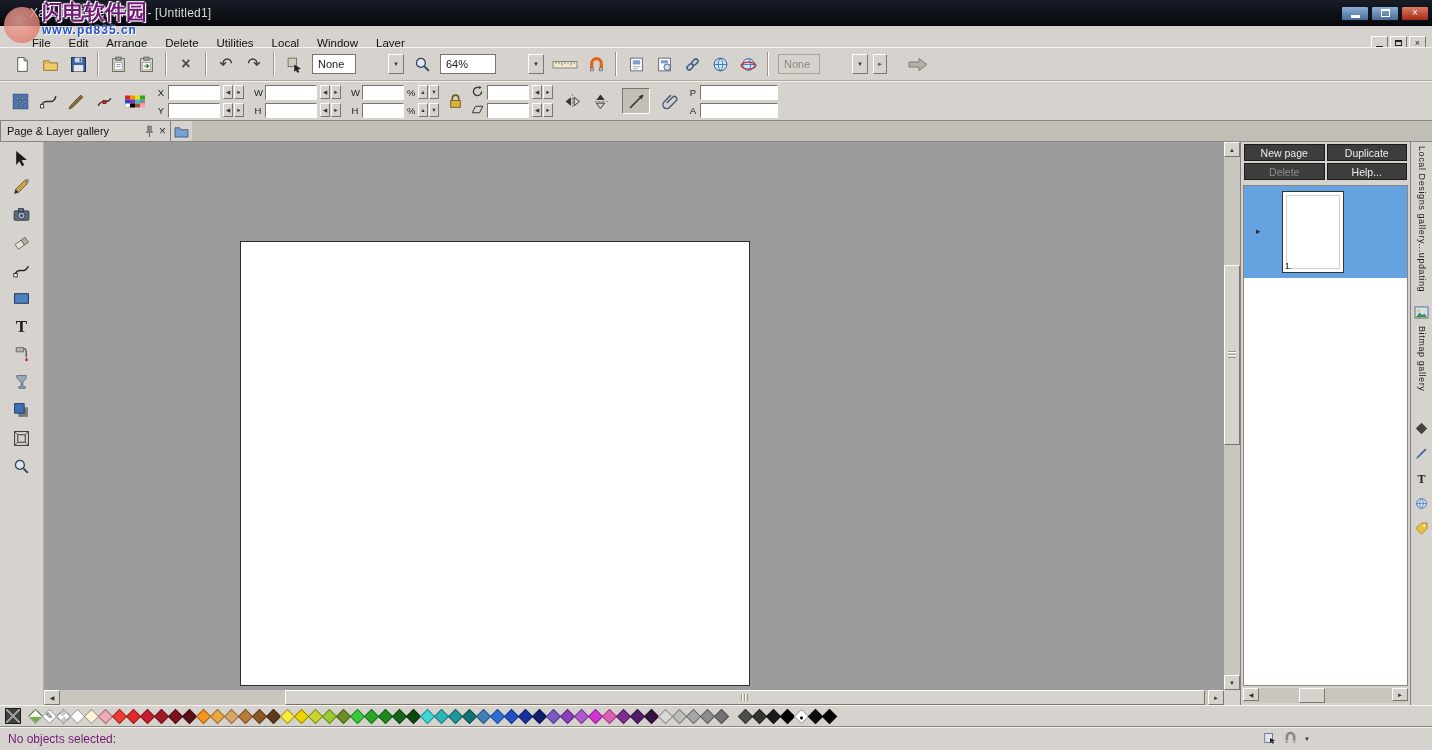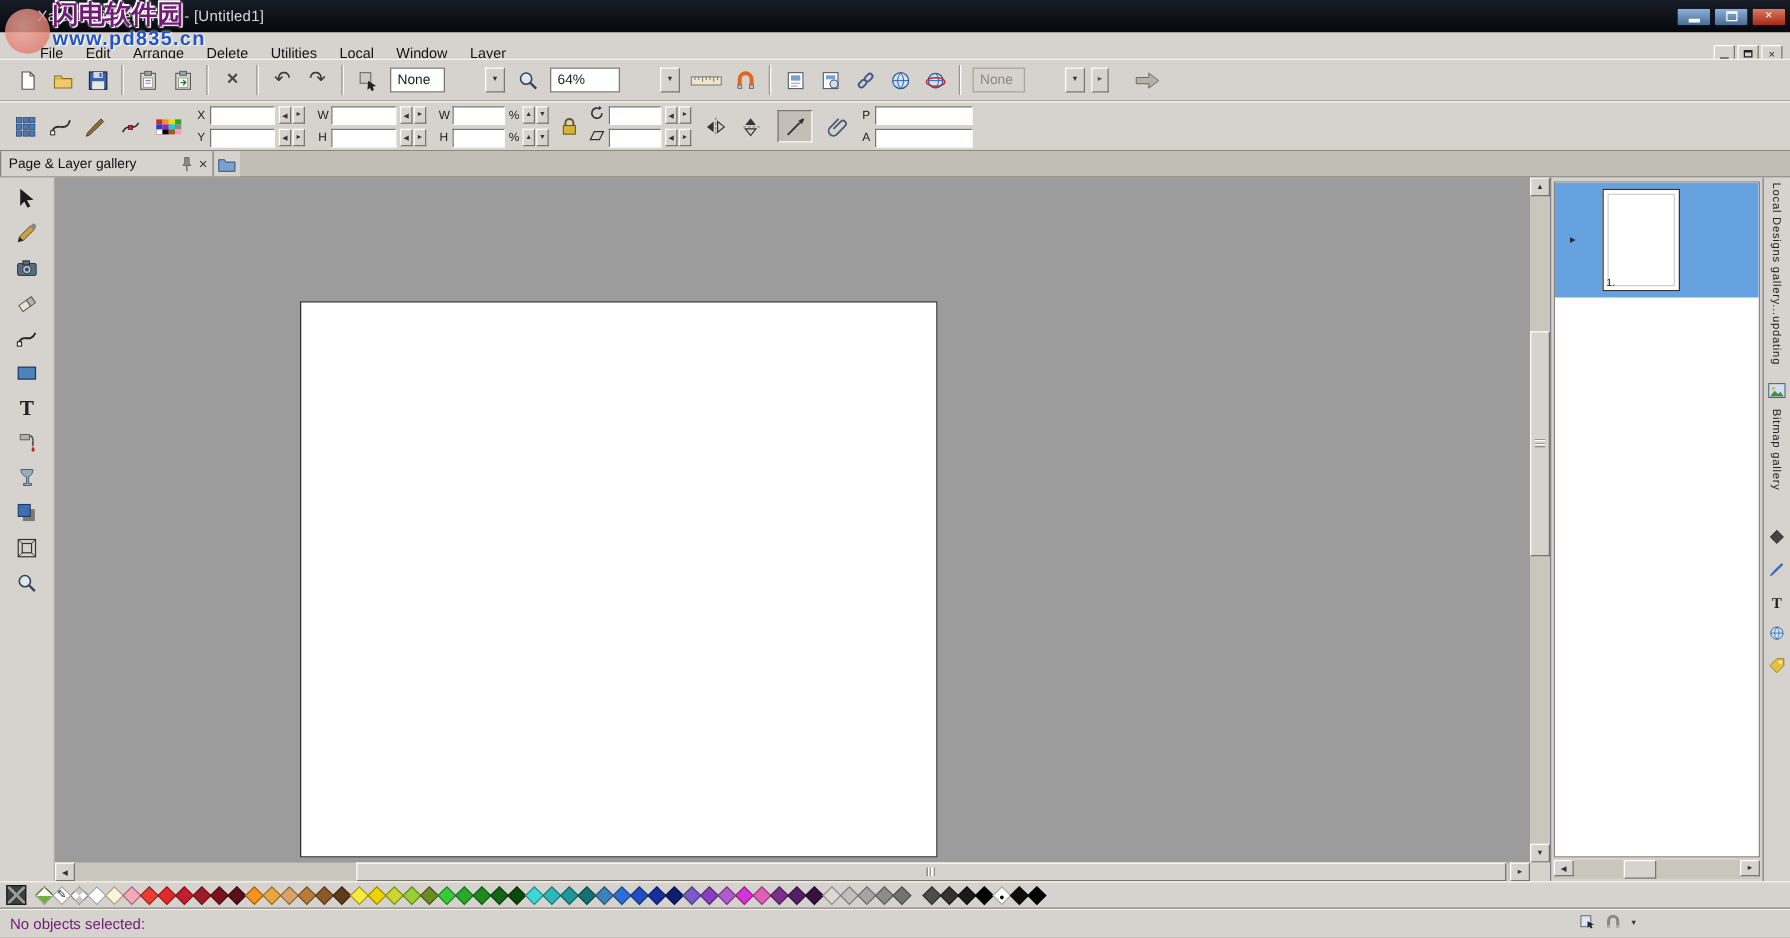--- a/index.html
+++ b/index.html
@@ -141,21 +141,21 @@
   .statusbar{position:absolute;left:0;right:0;bottom:0;height:24px;background:#d6d3ce;border-top:1px solid #8a8680;box-shadow:inset 0 1px 0 #f5f3ee;display:flex;align-items:center;padding:0 8px;}
   .status-text{font-size:12px;color:#701a75;}
   .status-icons{position:absolute;right:122px;display:flex;align-items:center;gap:7px;}
   .status-icons .nv{font-size:6px;color:#333;}
 
   
   .watermark{position:absolute;left:4px;top:1px;z-index:60;display:flex;align-items:flex-start;pointer-events:none;}
   .wm-circle{width:36px;height:36px;border-radius:50%;background:radial-gradient(circle at 40% 40%, #f2a9a0, #d96a5a);opacity:.8;margin:6px 2px 0 0;flex:0 0 auto;}
   .wm-lines{display:flex;flex-direction:column;}
   .wm-l1{font-size:21px;font-weight:bold;color:#701a75;text-shadow:0 0 2px #fff,0 0 2px #fff,1px 1px 0 #fff,-1px -1px 0 #fff;line-height:1.05;}
-  .wm-l2{font-size:16px;font-weight:bold;color:#2553cc;text-shadow:0 0 2px #fff,1px 1px 0 #fff;letter-spacing:1px;}
+  .wm-l2{font-size:12px;font-weight:bold;color:#2553cc;text-shadow:0 0 2px #fff,1px 1px 0 #fff;letter-spacing:1px;}
 </style>
 </head>
 <body>
 
 <div class="titlebar" data-name="title-bar">
   <span class="title-text" data-name="window-title">Xara Designer Pro X - [Untitled1]</span>
   <span class="caption-buttons" data-name="window-controls">
     <span class="cap-btn" data-name="window-minimize-button">
         <span class="g-min" data-name="minimize-icon"></span>
       </span>
@@ -611,20 +611,26 @@
       <span class="sb-btn gleft" data-name="scroll-left-button"></span>
       <div class="htrack" data-name="horizontal-scroll-track">
         <div class="hthumb" data-name="horizontal-scroll-thumb"></div>
       </div>
       <span class="sb-btn gright" data-name="scroll-right-button"></span>
     </div>
     <div class="sb-corner" data-name="scrollbar-corner"></div>
   </div>
 
   <div class="rightpanel" data-name="page-layer-gallery-panel">
+    <div class="rp-buttons" data-name="gallery-buttons">
+      <span class="rp-btn" data-name="new-page-button">New page</span>
+      <span class="rp-btn" data-name="duplicate-button">Duplicate</span>
+      <span class="rp-btn disabled" data-name="delete-button">Delete</span>
+      <span class="rp-btn" data-name="help-button">Help...</span>
+    </div>
     <div class="rp-list" data-name="page-list">
       <div class="rp-selected" data-name="page-item-selected">
         <span class="expander gexp" data-name="expander-icon"></span>
         <div class="page-thumb" data-name="page-thumbnail">
           <span class="page-num" data-name="page-number">1.</span>
         </div>
       </div>
     </div>
     <div class="rp-scroll" data-name="gallery-scrollbar">
       <span class="sb-btn gleft" style="height:13px" data-name="scroll-left-button"></span>

